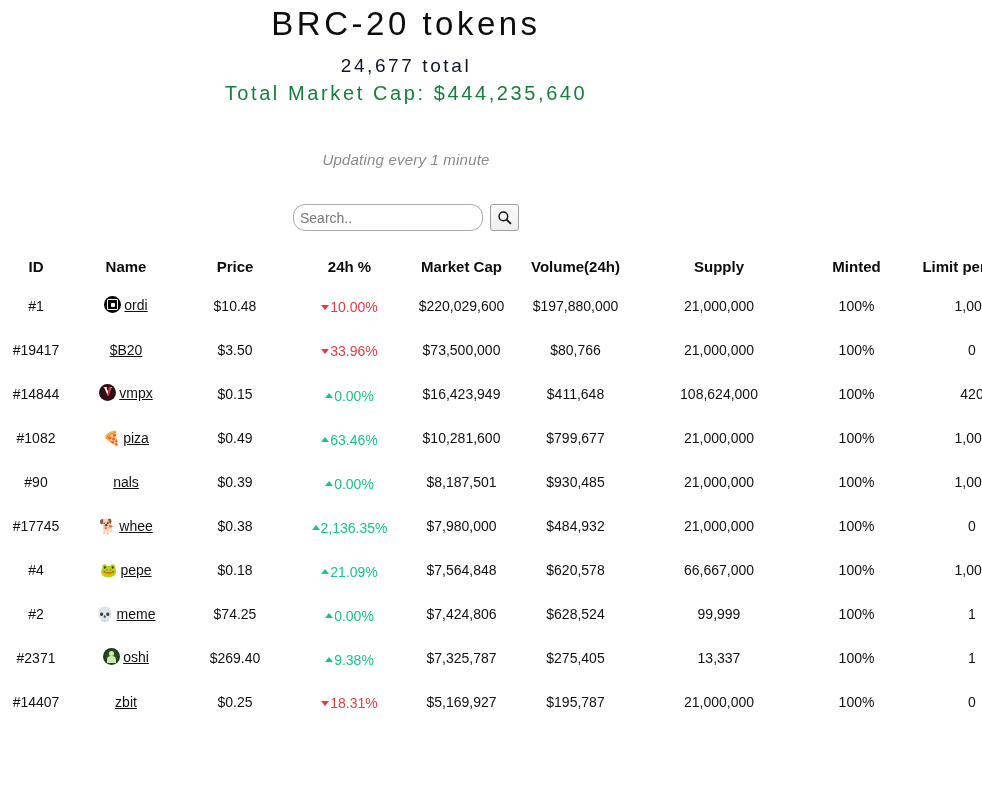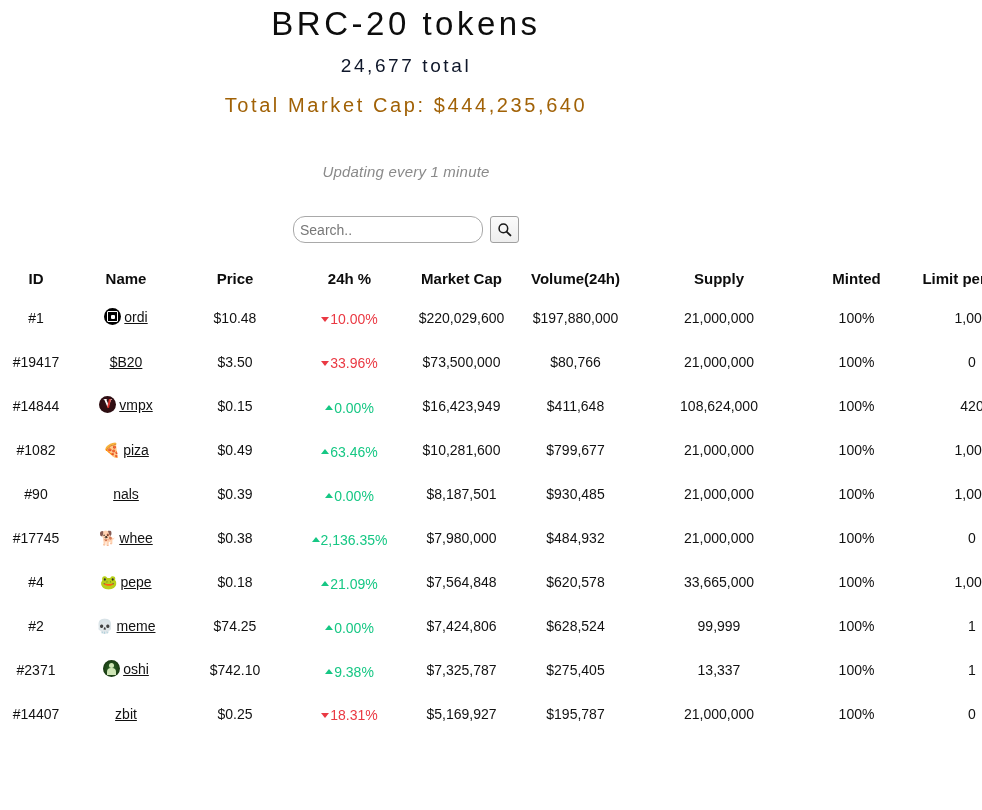--- a/index.html
+++ b/index.html
@@ -39,22 +39,21 @@
     letter-spacing: 2.6px;
     line-height: 26px;
     margin-top: 9px;
     color: #0f172a;
   }
   .marketcap {
     font-size: 20px;
     font-weight: 400;
     letter-spacing: 2.6px;
     line-height: 28px;
-    margin-top: 12px;
-    color: #a16207;
+    color: #15803d;
   }
   .volume-block {
     margin-top: 22px;
     font-size: 15px;
     line-height: 21px;
     color: #151515;
   }
   .updating {
     margin-top: 44px;
     font-size: 15px;
@@ -403,21 +402,21 @@
               <span class="emoji-icon">🐸</span>
               <a class="token-link">pepe</a>
             </span></td>
           <td>$0.18</td>
           <td><span class="chg up">
               <span class="caret"></span>
               <span>21.09%</span>
             </span></td>
           <td>$7,564,848</td>
           <td>$620,578</td>
-          <td>33,665,000</td>
+          <td>66,667,000</td>
           <td>100%</td>
           <td>1,000</td>
         </tr>
         <tr>
           <td>#2</td>
           <td><span class="name-cell-inner">
               <span class="emoji-icon">💀</span>
               <a class="token-link">meme</a>
             </span></td>
           <td>$74.25</td>
@@ -430,21 +429,21 @@
           <td>99,999</td>
           <td>100%</td>
           <td>1</td>
         </tr>
         <tr>
           <td>#2371</td>
           <td><span class="name-cell-inner">
               <span class="tok-icon ic-oshi"></span>
               <a class="token-link">oshi</a>
             </span></td>
-          <td>$742.10</td>
+          <td>$269.40</td>
           <td><span class="chg up">
               <span class="caret"></span>
               <span>9.38%</span>
             </span></td>
           <td>$7,325,787</td>
           <td>$275,405</td>
           <td>13,337</td>
           <td>100%</td>
           <td>1</td>
         </tr>

